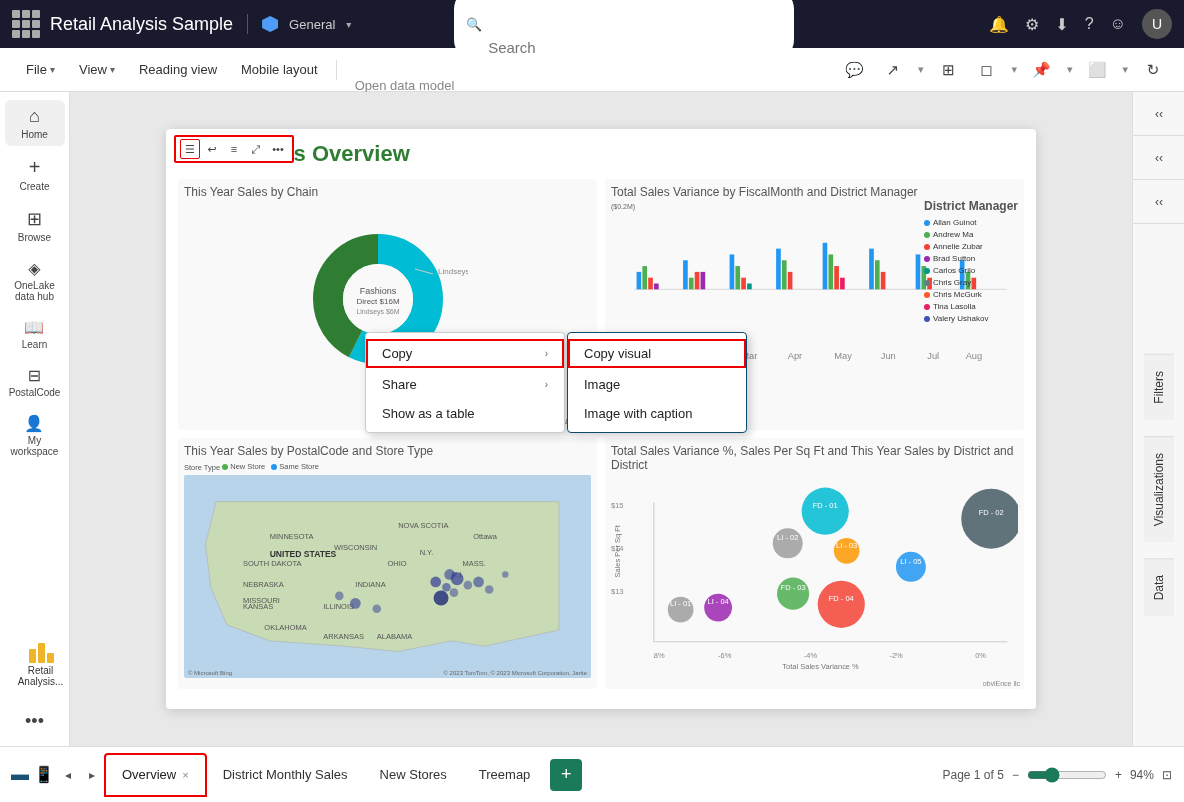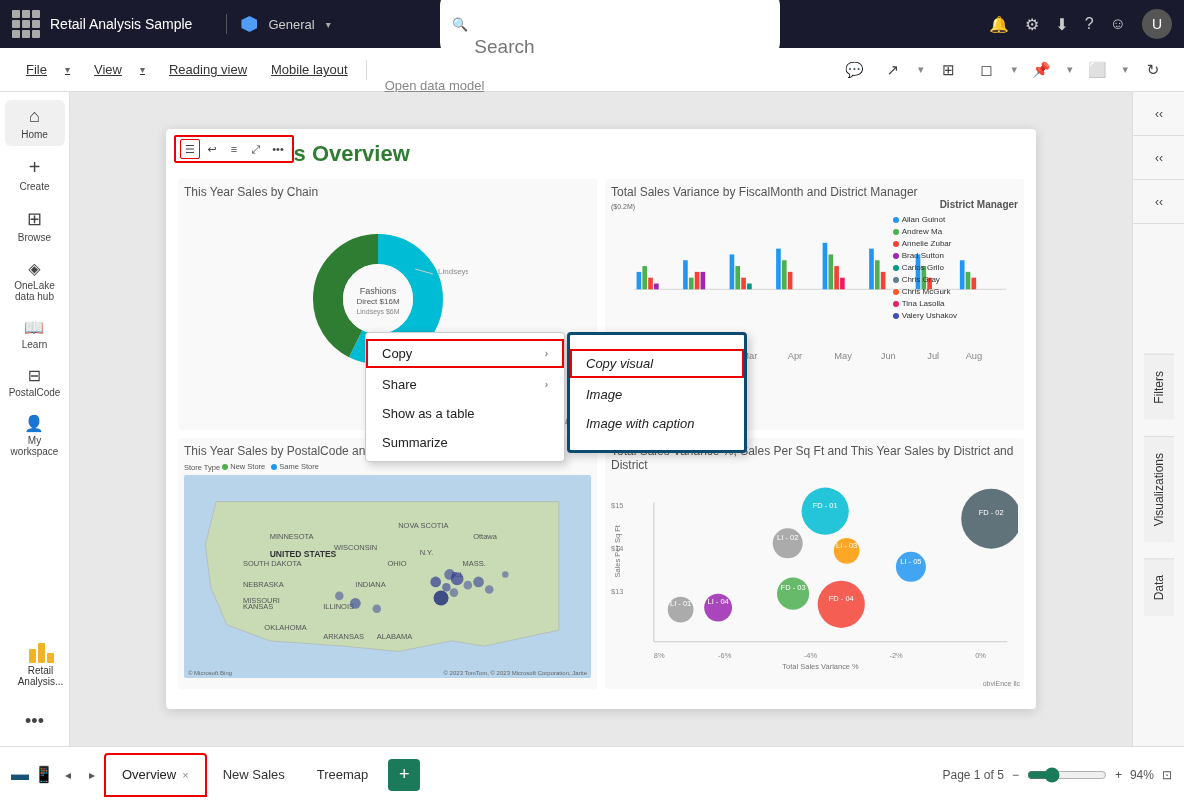--- a/index.html
+++ b/index.html
@@ -22,23 +22,23 @@
       grid-template-rows: repeat(3, 8px);
       gap: 2px;
       cursor: pointer;
     }
     .topbar-grid span {
       background: #aaa;
       border-radius: 1px;
     }
     .topbar-title {
       color: #fff;
-      font-size: 14px;
+      font-size: 18px;
       font-weight: 500;
-      margin-right: 20px;
+      margin-right: 0;
     }
     .topbar-divider {
       width: 1px;
       height: 20px;
       background: #555;
       margin: 0 4px;
     }
     .topbar-badge {
       display: flex;
       align-items: center;
@@ -59,21 +59,21 @@
       display: flex;
       align-items: center;
       background: #fff;
       border-radius: 20px;
       padding: 4px 12px;
       gap: 6px;
     }
     .topbar-search input {
       border: none;
       outline: none;
-      font-size: 19px;
+      font-size: 15px;
       width: 100%;
       background: transparent;
       margin-top: 46px;
     }
     .topbar-icons {
       display: flex;
       align-items: center;
       gap: 16px;
       margin-left: auto;
     }
@@ -106,22 +106,21 @@
       gap: 4px;
     }
     .ribbon-item {
       padding: 4px 10px;
       font-size: 13px;
       color: #333;
       cursor: pointer;
       border-radius: 4px;
       display: flex;
       align-items: center;
-      gap: 18px;
-      text-decoration: underline;
+      gap: 3px;
     }
     .ribbon-chevron { font-size: 10px; color: #666; }
     .ribbon-sep { width: 1px; height: 20px; background: #ddd; margin: 0 4px; }
     .ribbon-right {
       margin-left: auto;
       display: flex;
       align-items: center;
       gap: 8px;
     }
     .ribbon-icon-btn {
@@ -334,27 +333,26 @@
       padding: 5px 14px;
     }
     .ctx-chevron { font-size: 10px; color: #666; }
 
     
     .submenu {
       position: absolute;
       top: 240px;
       left: 497px;
       background: #fff;
-      border: 3px solid #0c4a6e;
+      border: 1px solid #0c4a6e;
       box-shadow: 3px 3px 10px rgba(0,0,0,0.2);
       border-radius: 4px;
       min-width: 180px;
       z-index: 101;
-      padding: 12px 0;
-      font-style: italic;
+      padding: 4px 0;
     }
     .sub-item {
       padding: 7px 16px;
       font-size: 13px;
       color: #222;
       cursor: pointer;
     }
     .sub-item.highlighted {
       border: 2px solid #e00;
       margin: 2px 0;
@@ -655,21 +653,21 @@
                 <rect x="262" y="35" width="4" height="30" fill="#2196F3"></rect>
                 <rect x="267" y="45" width="4" height="20" fill="#4CAF50"></rect>
                 <rect x="272" y="55" width="4" height="10" fill="#F44336"></rect>
 
                 <rect x="300" y="40" width="4" height="25" fill="#2196F3"></rect>
                 <rect x="305" y="50" width="4" height="15" fill="#4CAF50"></rect>
                 <rect x="310" y="55" width="4" height="10" fill="#F44336"></rect>
               </svg>
             </div>
             <div class="legend">
-              <div style="font-size:10px;color:#555;font-weight:600;margin-bottom:2px;margin-left:47px;">District Manager</div>
+              <div style="font-size:12px;color:#555;font-weight:600;margin-bottom:2px;">District Manager</div>
               <div class="legend-item">
                   <div class="legend-dot" style="background:#2196F3;"></div>
                   <span>Allan Guinot</span>
                 </div>
               <div class="legend-item">
                   <div class="legend-dot" style="background:#4CAF50;"></div>
                   <span>Andrew Ma</span>
                 </div>
               <div class="legend-item">
                   <div class="legend-dot" style="background:#F44336;"></div>
@@ -822,23 +820,20 @@
         <span>Copy</span>
         <span class="ctx-chevron">›</span>
       </div>
       <div class="ctx-item">
         <span>Share</span>
         <span class="ctx-chevron">›</span>
       </div>
       <div class="ctx-item">
         <span>Show as a table</span>
       </div>
-      <div class="ctx-item">
-        <span>Summarize</span>
-      </div>
     </div>
 
     <div class="submenu">
       <div class="sub-item highlighted">
         <span>Copy visual</span>
       </div>
       <div class="sub-item">
         <span>Image</span>
       </div>
       <div class="sub-item">
@@ -877,21 +872,24 @@
   </div>
   <div class="tab-nav-btn">
     <span>▸</span>
   </div>
 
   <div class="tab active">
     <span>Overview</span>
     <span class="tab-close">×</span>
   </div>
   <div class="tab">
-    <span>New Sales</span>
+    <span>District Monthly Sales</span>
+  </div>
+  <div class="tab">
+    <span>New Stores</span>
   </div>
   <div class="tab">
     <span>Treemap</span>
   </div>
 
   <div class="tab-add-btn">
     <span>+</span>
   </div>
 
   <div class="tab-bar-right">

